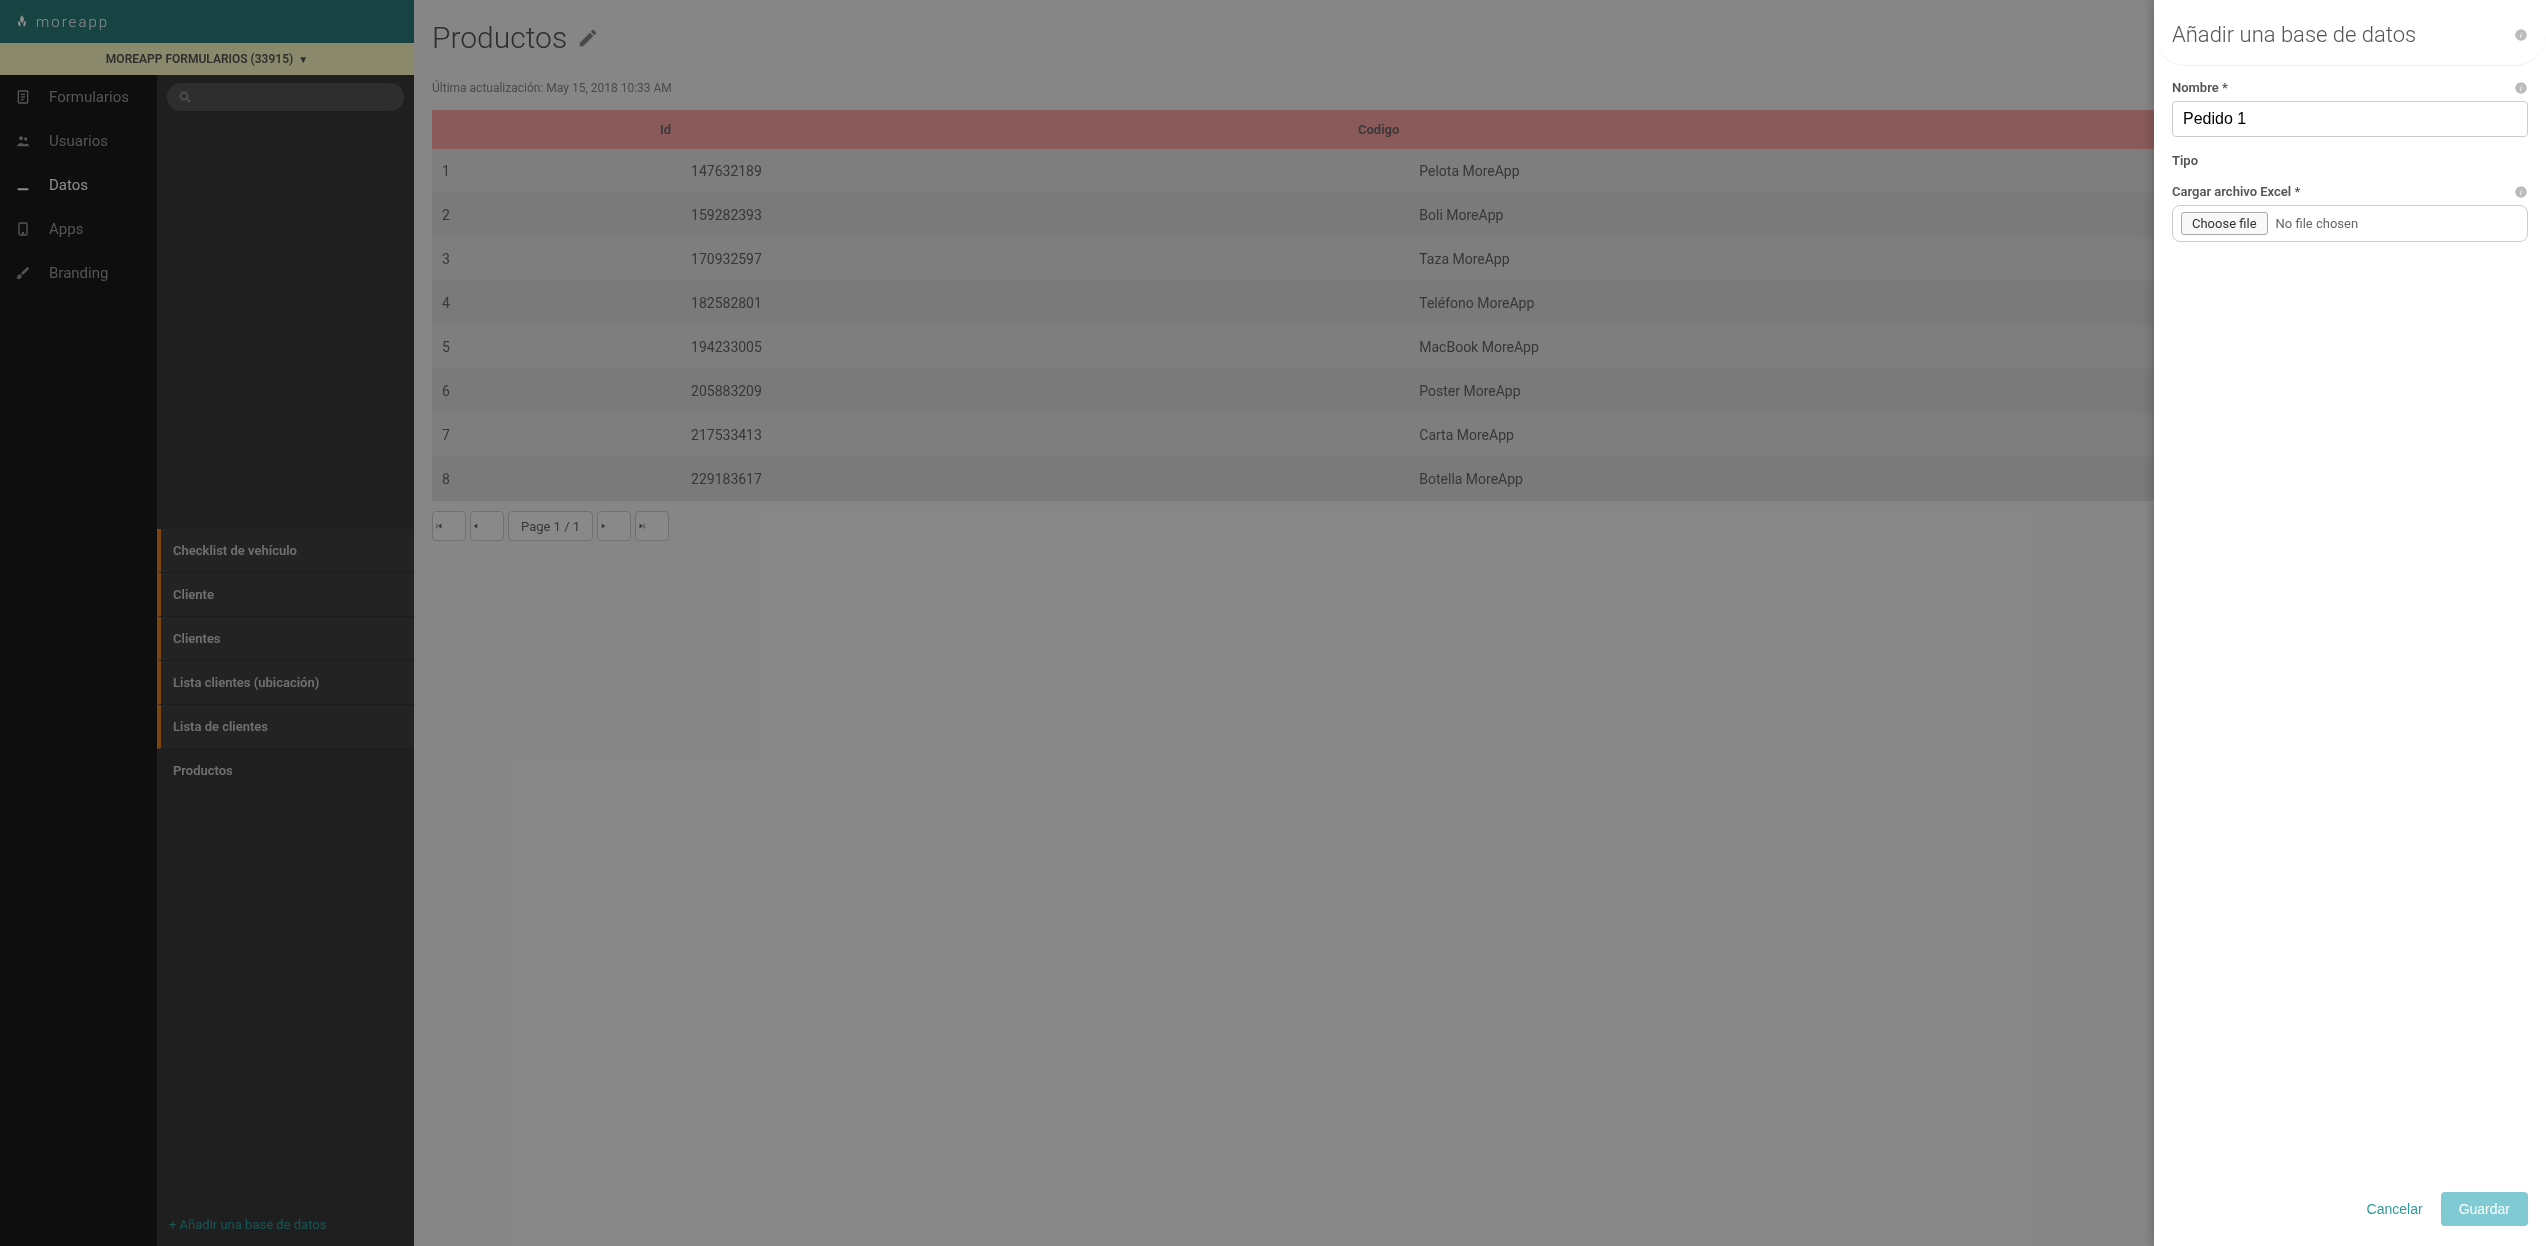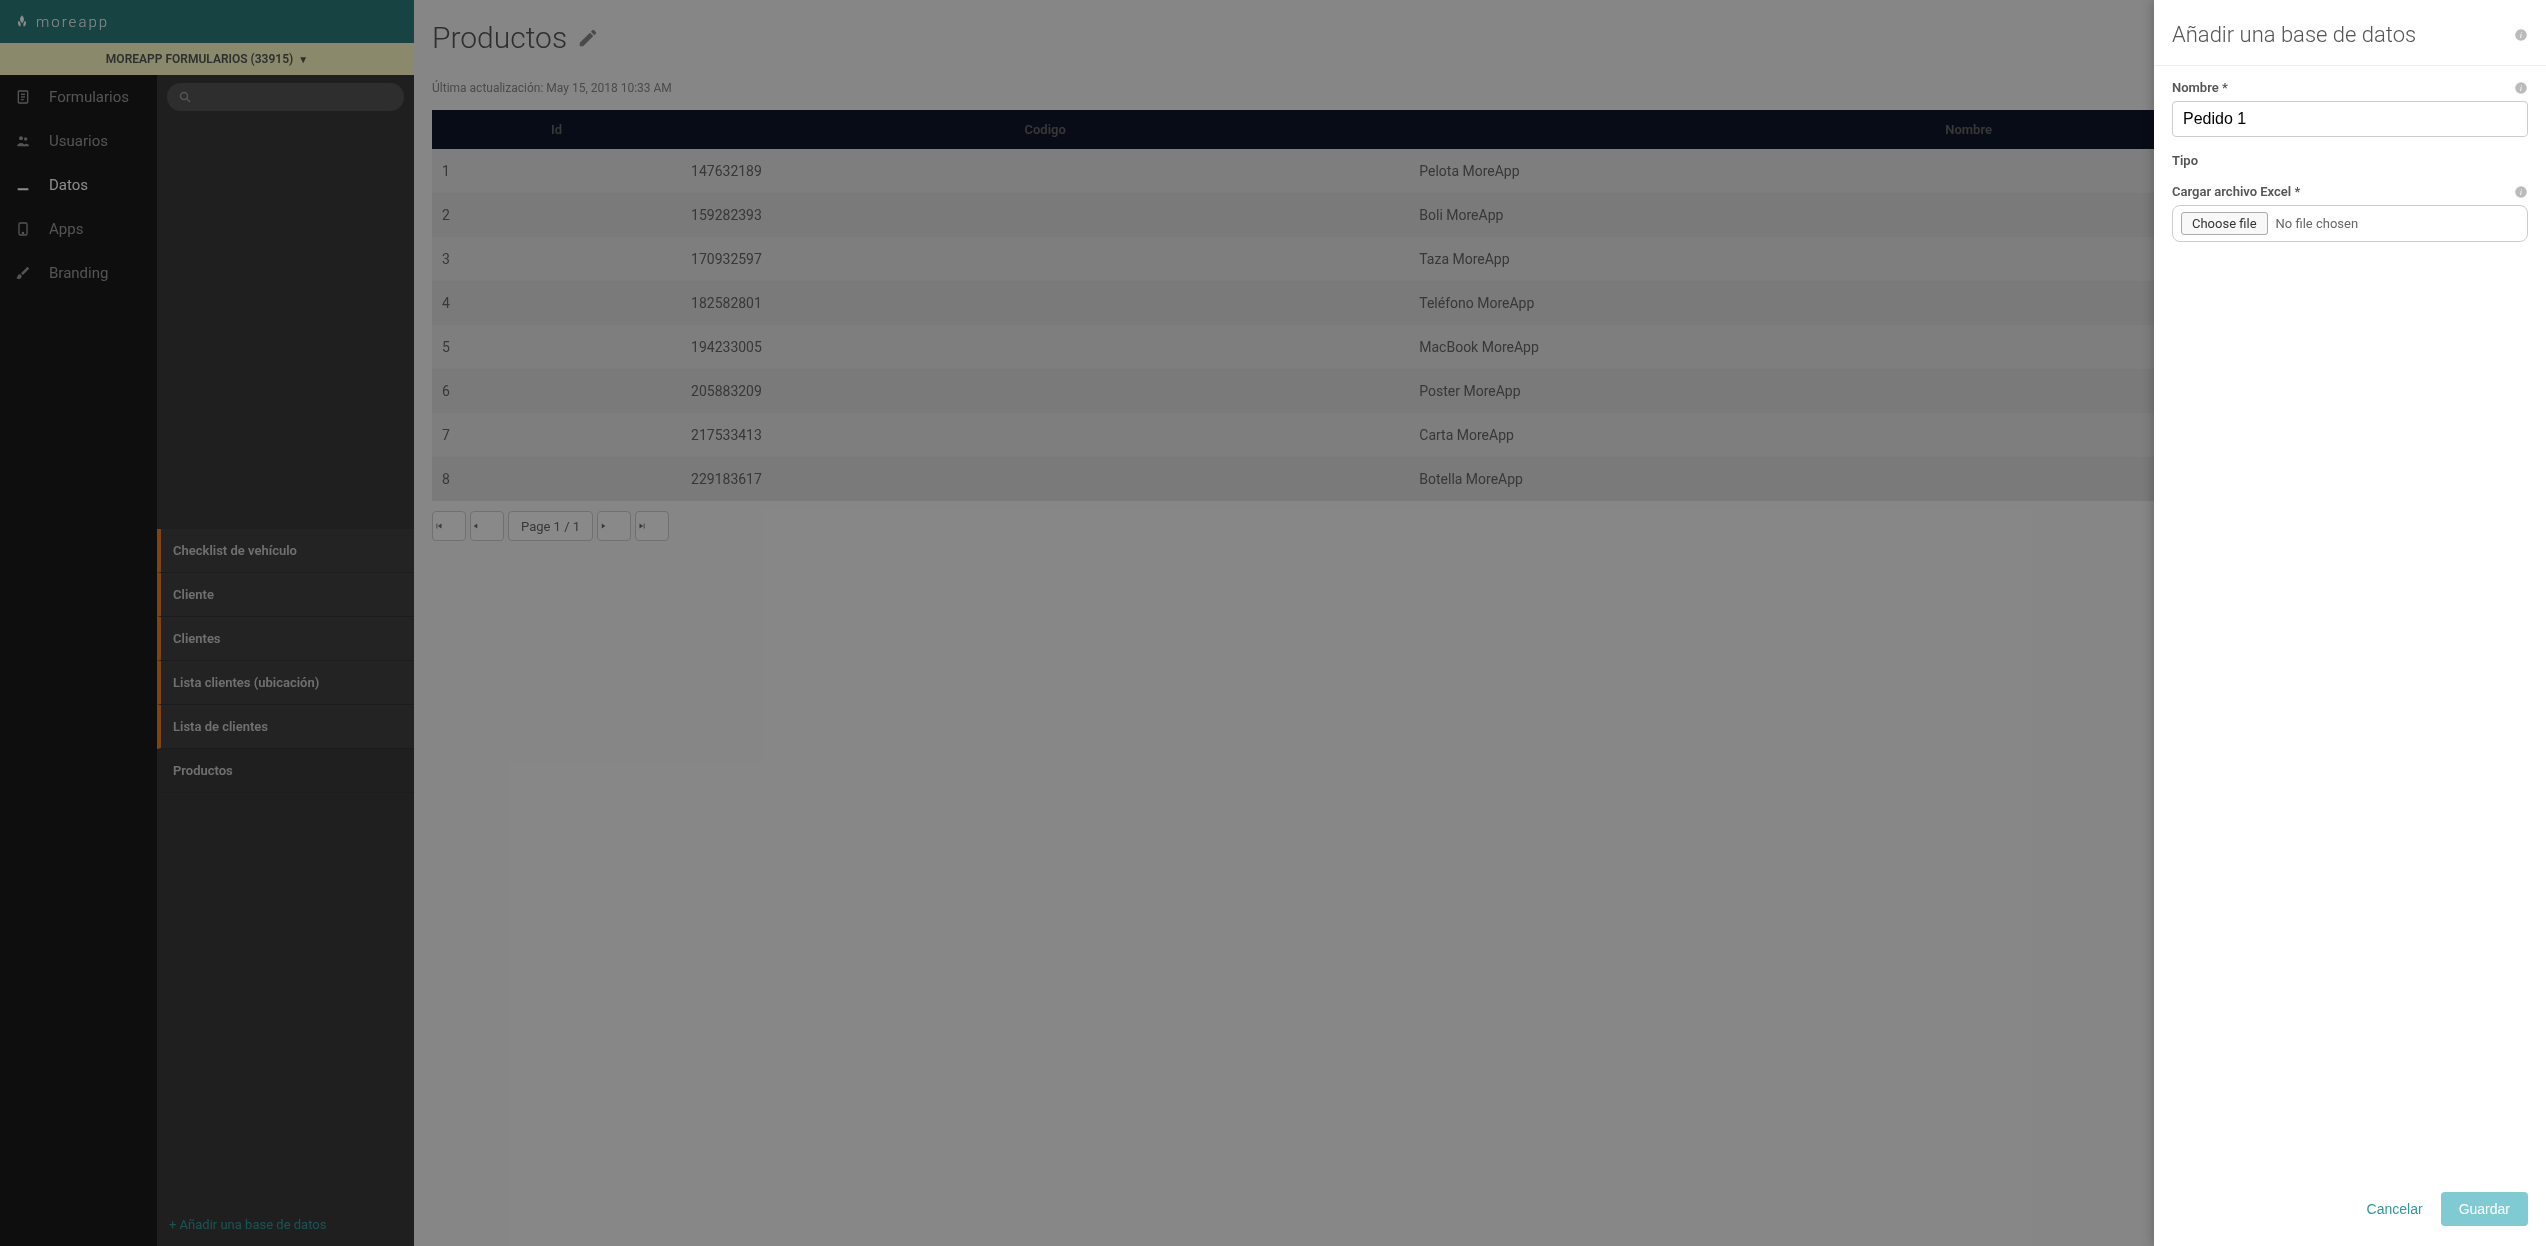--- a/index.html
+++ b/index.html
@@ -32,34 +32,34 @@
 
 
 .main { flex: 1; background: #f5f5f5; padding: 20px 18px; overflow: auto; }
 .main h1 { font-size: 30px; font-weight: 300; color: #555; display: flex; align-items: center; gap: 10px; }
 .edit-ic { color: #888; font-size: 22px; cursor: pointer; }
 .meta-row { display: flex; justify-content: space-between; align-items: center; margin-top: 18px; margin-bottom: 8px; }
 .meta-row .updated { font-size: 12px; color: #888; }
 .search-btn { border: 1px solid #bbb; background: #fafafa; border-radius: 4px; padding: 6px 12px; font-size: 13px; color: #555; display: flex; align-items: center; gap: 6px; cursor: pointer; }
 
 .tbl { width: 100%; border-collapse: collapse; background: #eee; }
-.tbl th { text-align: center; padding: 12px 10px; font-size: 13px; font-weight: 600; color: #666; background: #0f172a; }
+.tbl th { text-align: right; padding: 12px 10px; font-size: 13px; font-weight: 600; color: #666; background: #fca5a5; }
 .tbl td { padding: 14px 10px; font-size: 14px; color: #666; background: #e5e5e5; }
 .tbl tr:nth-child(even) td { background: #dedede; }
 
 .pager { display: flex; gap: 4px; margin-top: 10px; }
 .pager button { border: 1px solid #ccc; background: #fafafa; border-radius: 4px; width: 34px; height: 30px; cursor: pointer; color: #666; font-size: 11px; }
 .pager .page-lbl { border: 1px solid #ccc; background: #fafafa; border-radius: 4px; height: 30px; padding: 0 12px; display: flex; align-items: center; font-size: 13px; color: #666; }
 
 
 .dim { position: absolute; inset: 0; background: rgba(0,0,0,0.45); z-index: 10; }
 
 
 .panel { position: absolute; right: 0; top: 0; bottom: 0; width: 392px; background: #fff; z-index: 20; display: flex; flex-direction: column; box-shadow: -2px 0 10px rgba(0,0,0,0.2); }
-.panel-head { padding: 22px 18px 18px; border-bottom: 1px solid #eee; display: flex; justify-content: space-between; align-items: center; }
+.panel-head { padding: 22px 18px 18px; border-bottom: 1px solid #eee; display: flex; justify-content: space-between; align-items: center; border-radius: 32px; }
 .panel-head h2 { font-size: 22px; font-weight: 300; color: #555; }
 .info-ic { color: #bbb; font-size: 13px; cursor: pointer; }
 .panel-body { padding: 14px 18px; flex: 1; }
 .field { margin-bottom: 16px; }
 .field-row { display: flex; justify-content: space-between; align-items: center; margin-bottom: 6px; }
 .field label { font-size: 13px; font-weight: 600; color: #555; }
 .field input[type=text] { width: 100%; border: 1px solid #ccc; border-radius: 4px; padding: 8px 10px; font-size: 16px; outline: none; }
 .radio-group { display: flex; flex-direction: column; gap: 6px; margin-top: 4px; }
 .radio-opt { display: flex; align-items: center; gap: 8px; font-size: 14px; color: #555; }
 .radio-opt input { margin: 0; }

